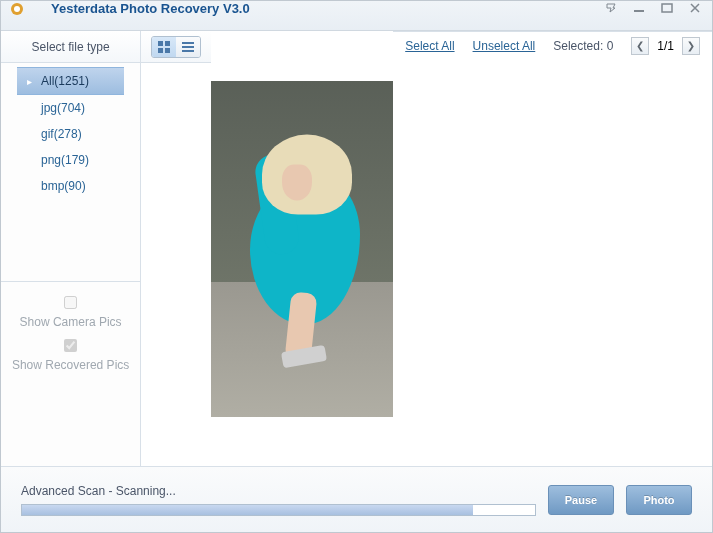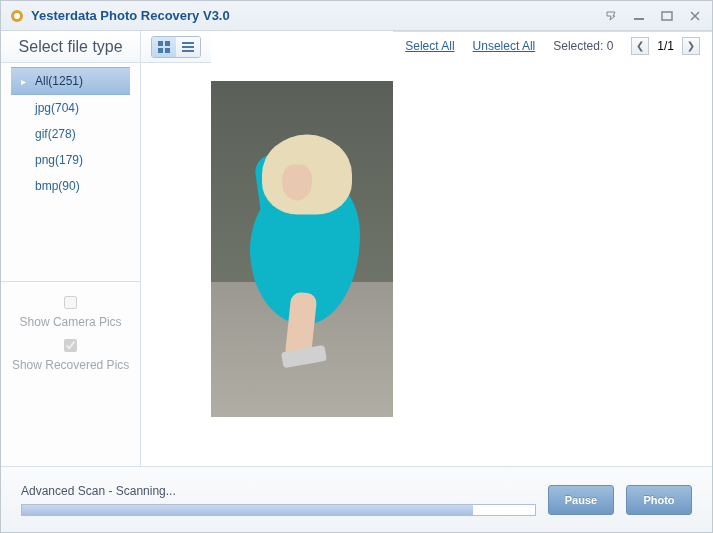--- a/index.html
+++ b/index.html
@@ -1,28 +1,28 @@
 <!DOCTYPE html>
 <html><head>
 <meta charset="utf-8">
 <style>
 * { box-sizing: border-box; margin: 0; padding: 0; font-family: Arial, sans-serif; }
 body { width: 713px; height: 533px; background: #f5f6f7; border: 1px solid #c0c8d0; overflow: hidden; }
 
-.titlebar { height: 30px; background: linear-gradient(#f0f4f8, #e8eef4); border-bottom: 1px solid #d0d8e0; display: flex; align-items: center; padding: 0 8px; }
+.titlebar { height: 30px; background: linear-gradient(#f0f4f8, #e8eef4); border-bottom: 1px solid #d0d8e0; display: flex; align-items: flex-start; padding: 0 8px; gap: 20px; }
 .titlebar-icon { width: 16px; height: 16px; margin-right: 6px; }
 .titlebar-title { color: #1a5490; font-weight: bold; font-size: 13px; flex: 1; }
 .titlebar-controls { display: flex; gap: 10px; }
 .win-btn { width: 18px; height: 14px; display: flex; align-items: center; justify-content: center; cursor: pointer; color: #808890; }
 
 .main { display: flex; height: 435px; }
 
 .sidebar { width: 175px; border-right: 1px solid #d8e0e8; background: #fdfdfd; display: flex; flex-direction: column; }
-.sidebar-header { height: 32px; background: linear-gradient(#ffffff, #f4f7fa); border-bottom: 1px solid #d8e0e8; display: flex; align-items: center; justify-content: center; color: #4a5568; font-size: 16px; }
-.filetype-list { flex: 0 0 auto; padding: 4px 10px; }
+.sidebar-header { height: 32px; background: linear-gradient(#ffffff, #f4f7fa); border-bottom: 1px solid #d8e0e8; display: flex; align-items: center; justify-content: center; color: #4a5568; font-size: 12px; }
+.filetype-list { flex: 0 0 auto; padding: 4px 16px; }
 .filetype-item { padding: 6px 10px 6px 24px; font-size: 12px; color: #2a6496; cursor: pointer; display: flex; align-items: center; position: relative; }
 .filetype-item.selected { background: linear-gradient(#bfd4ed, #9dbde0); border-top: 1px solid #8fb5dd; border-bottom: 1px solid #8fb5dd; color: #1a3a5c; }
 .filetype-item.selected::before { content: "▸"; position: absolute; left: 10px; color: #fff; font-size: 10px; }
 .sidebar-bottom { margin-top: auto; border-top: 1px solid #d8e0e8; padding: 14px 10px; height: 185px; }
 .checkbox-row { display: flex; align-items: center; gap: 6px; font-size: 12px; color: #a0a8b0; margin-bottom: 10px; flex-direction: column; }
 .checkbox-row input { width: 13px; height: 13px; }
 
 .content { flex: 1; display: flex; flex-direction: row; background: #fff; }
 .toolbar { height: 32px; background: linear-gradient(#ffffff, #f4f7fa); border-bottom: 1px solid #d8e0e8; display: flex; align-items: center; justify-content: flex-end; padding: 0 10px; }
 .view-toggle { display: flex; border: 1px solid #b0c0d0; border-radius: 3px; overflow: hidden; }

